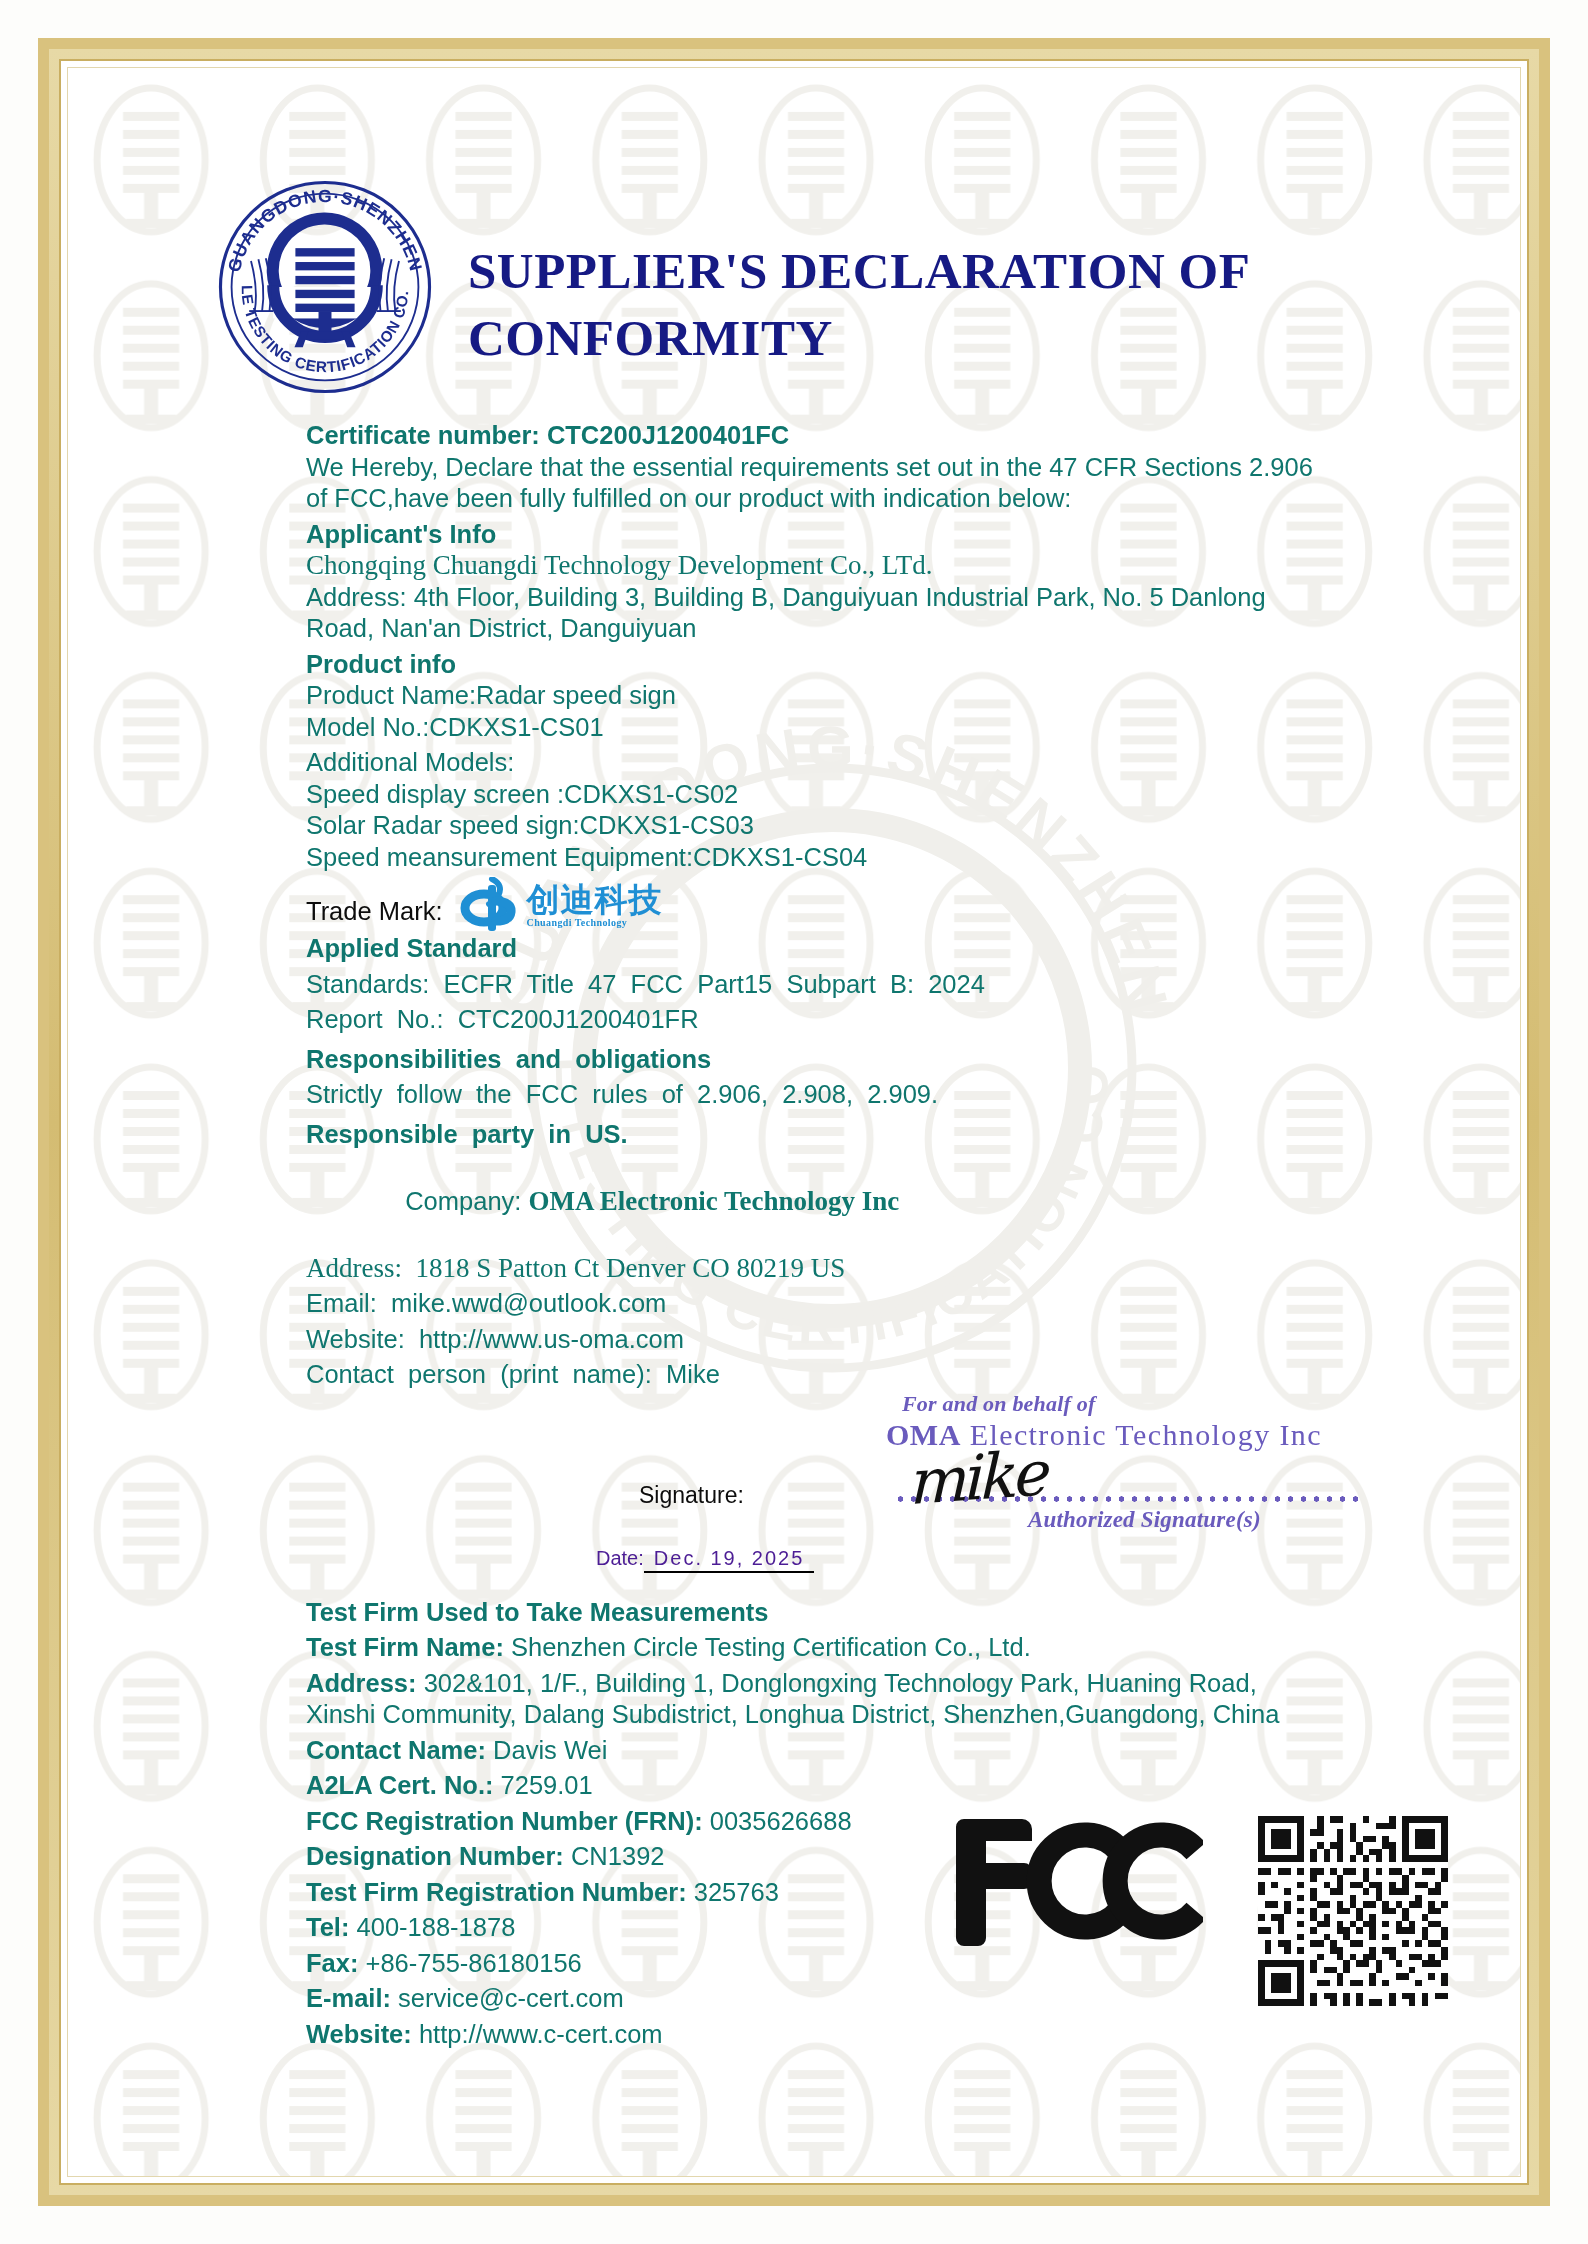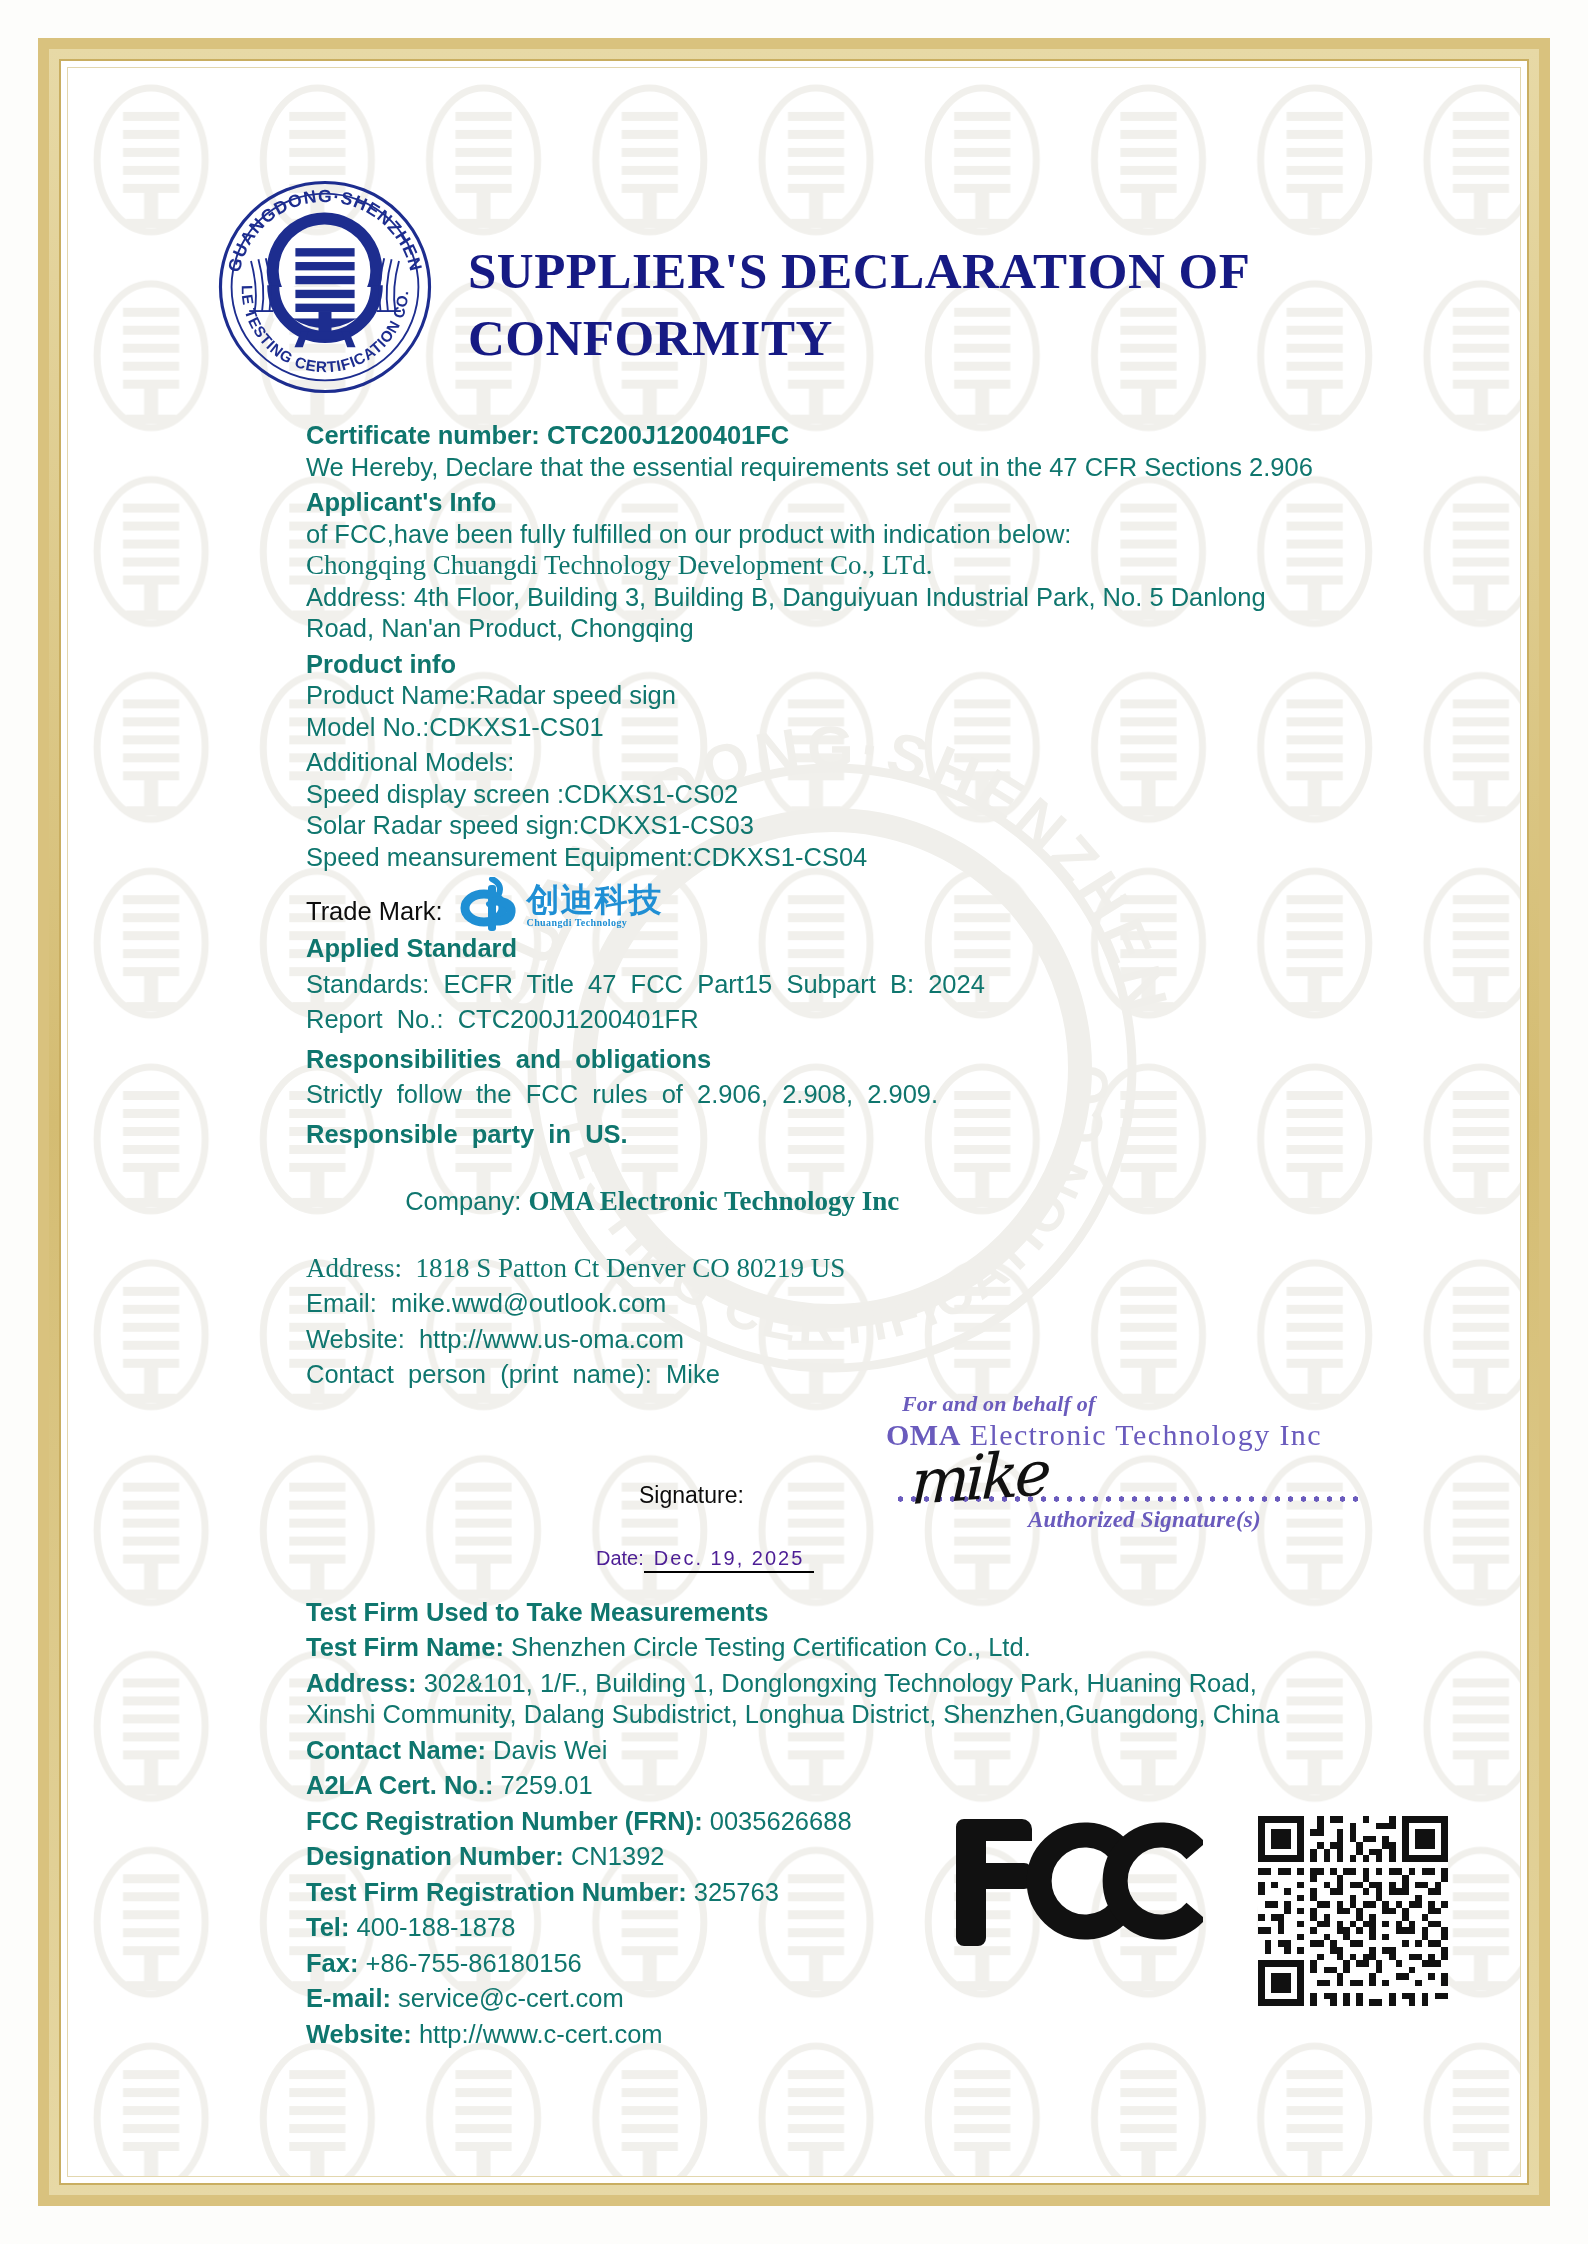--- a/index.html
+++ b/index.html
@@ -332,26 +332,26 @@
 
           <div class="title-block">
             <div class="title-line">SUPPLIER'S DECLARATION OF</div>
             <div class="title-line">CONFORMITY</div>
           </div>
 
           <div class="body-block">
 
             <div class="ln b">Certificate number: CTC200J1200401FC</div>
             <div class="ln">We Hereby, Declare that the essential requirements set out in the 47 CFR Sections 2.906</div>
+            <div class="ln">of FCC,have been fully fulfilled on our product with indication below:</div>
+
             <div class="ln b sp-4">Applicant's Info</div>
-
-            <div class="ln">of FCC,have been fully fulfilled on our product with indication below:</div>
             <div class="ln serif">Chongqing Chuangdi Technology Development Co., LTd.</div>
             <div class="ln">Address: 4th Floor, Building 3, Building B, Danguiyuan Industrial Park, No. 5 Danlong</div>
-            <div class="ln">Road, Nan'an Product, Chongqing</div>
+            <div class="ln">Road, Nan'an District, Danguiyuan</div>
 
             <div class="ln b sp-4">Product info</div>
             <div class="ln">Product Name:Radar speed sign</div>
             <div class="ln">Model No.:CDKXS1-CS01</div>
             <div class="ln sp-4">Additional Models:</div>
             <div class="ln">Speed display screen :CDKXS1-CS02</div>
             <div class="ln">Solar Radar speed sign:CDKXS1-CS03</div>
             <div class="ln">Speed meansurement Equipment:CDKXS1-CS04</div>
 
             <div class="tm-row">

